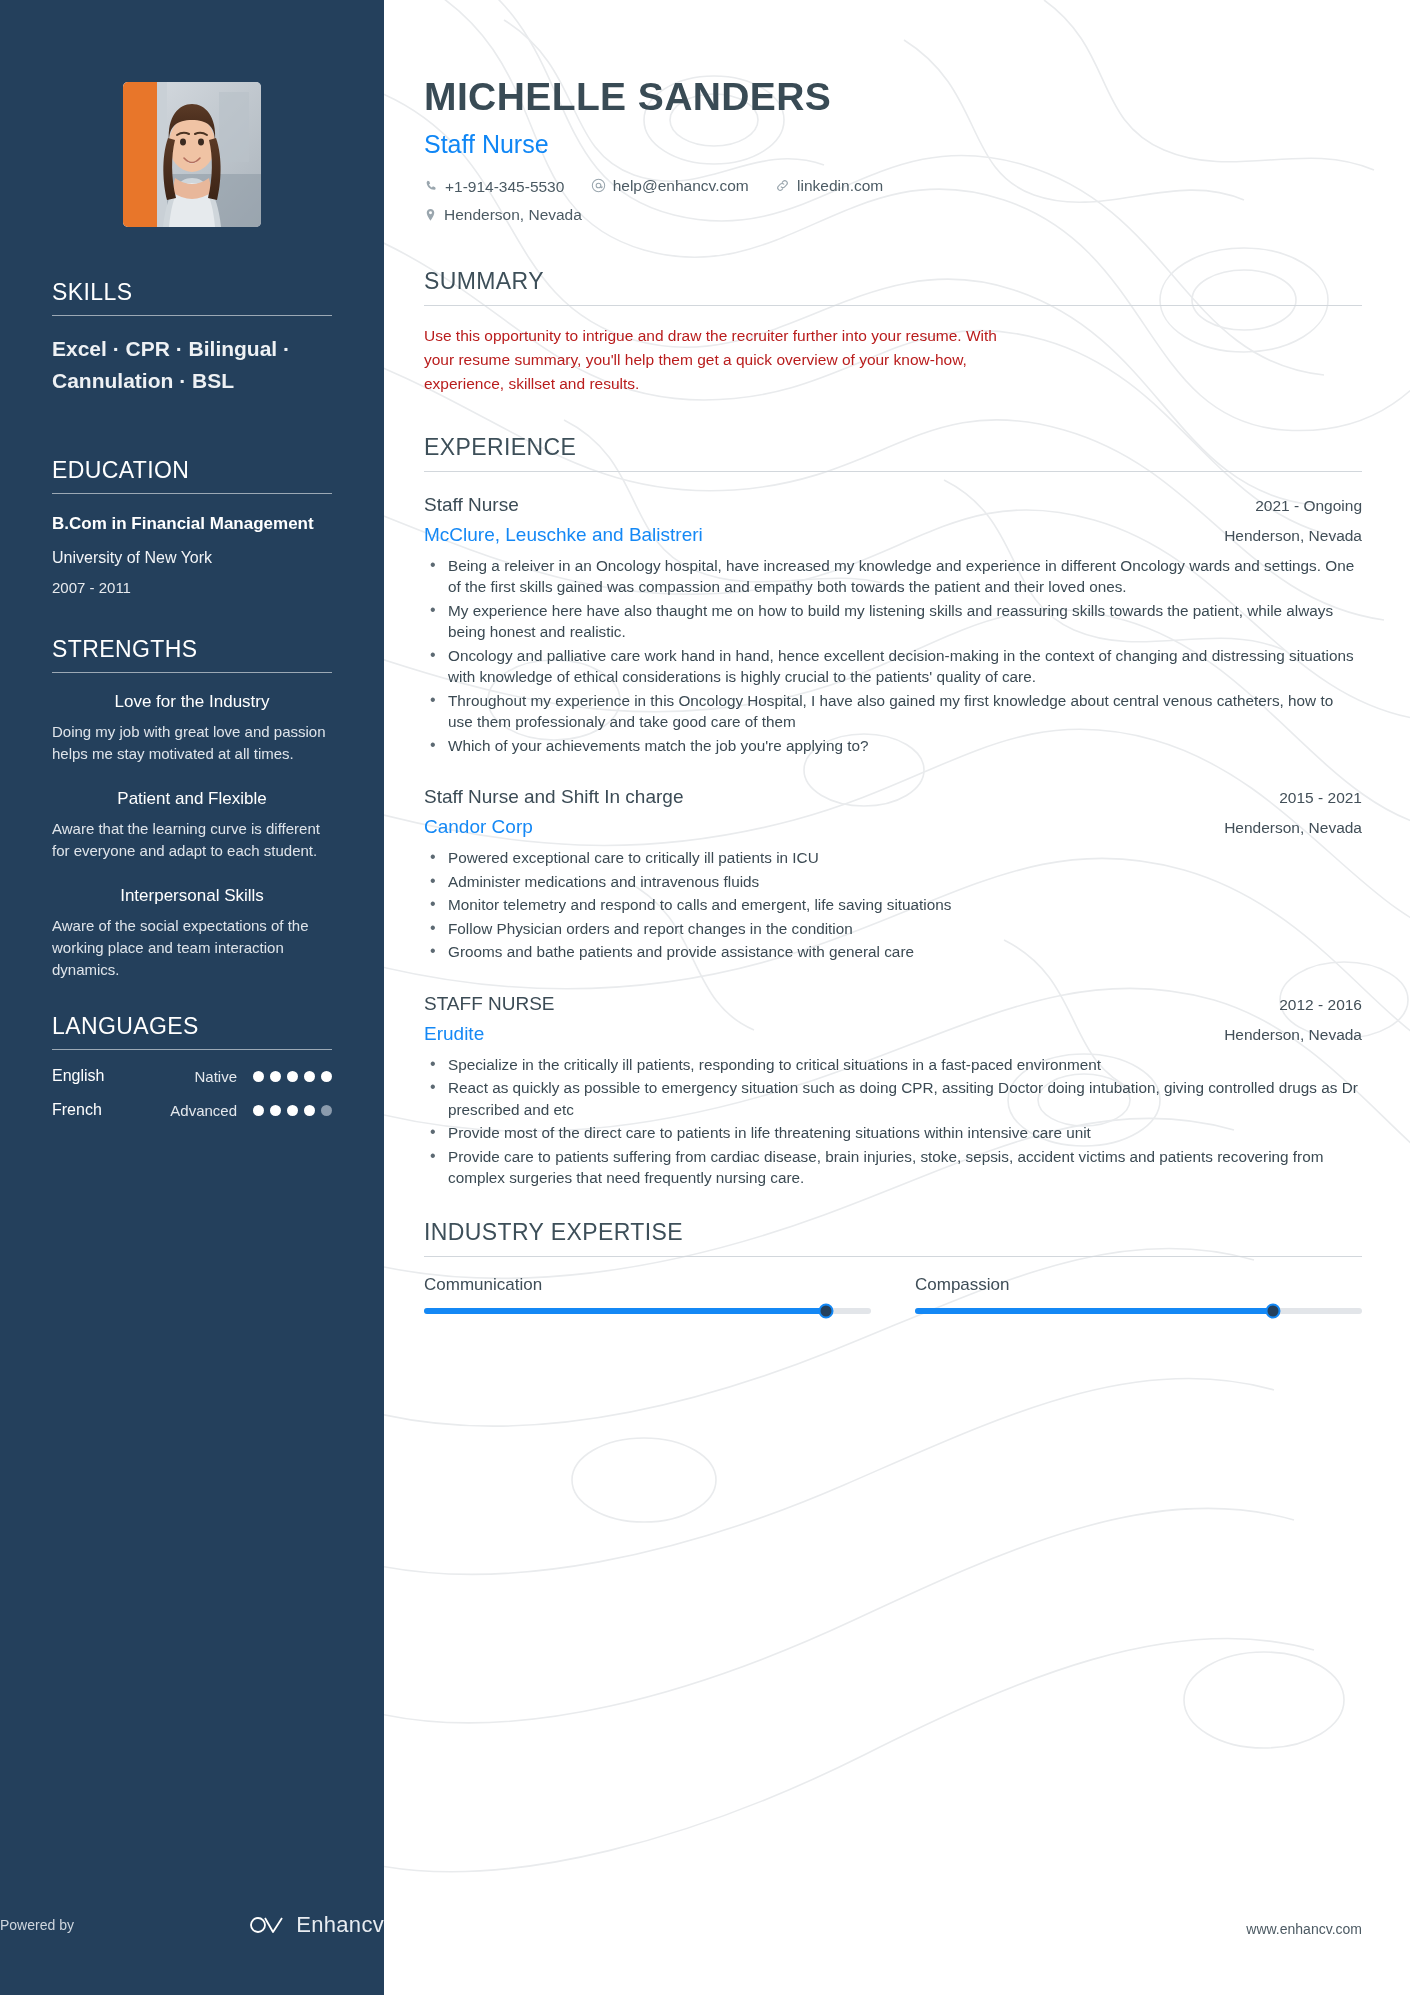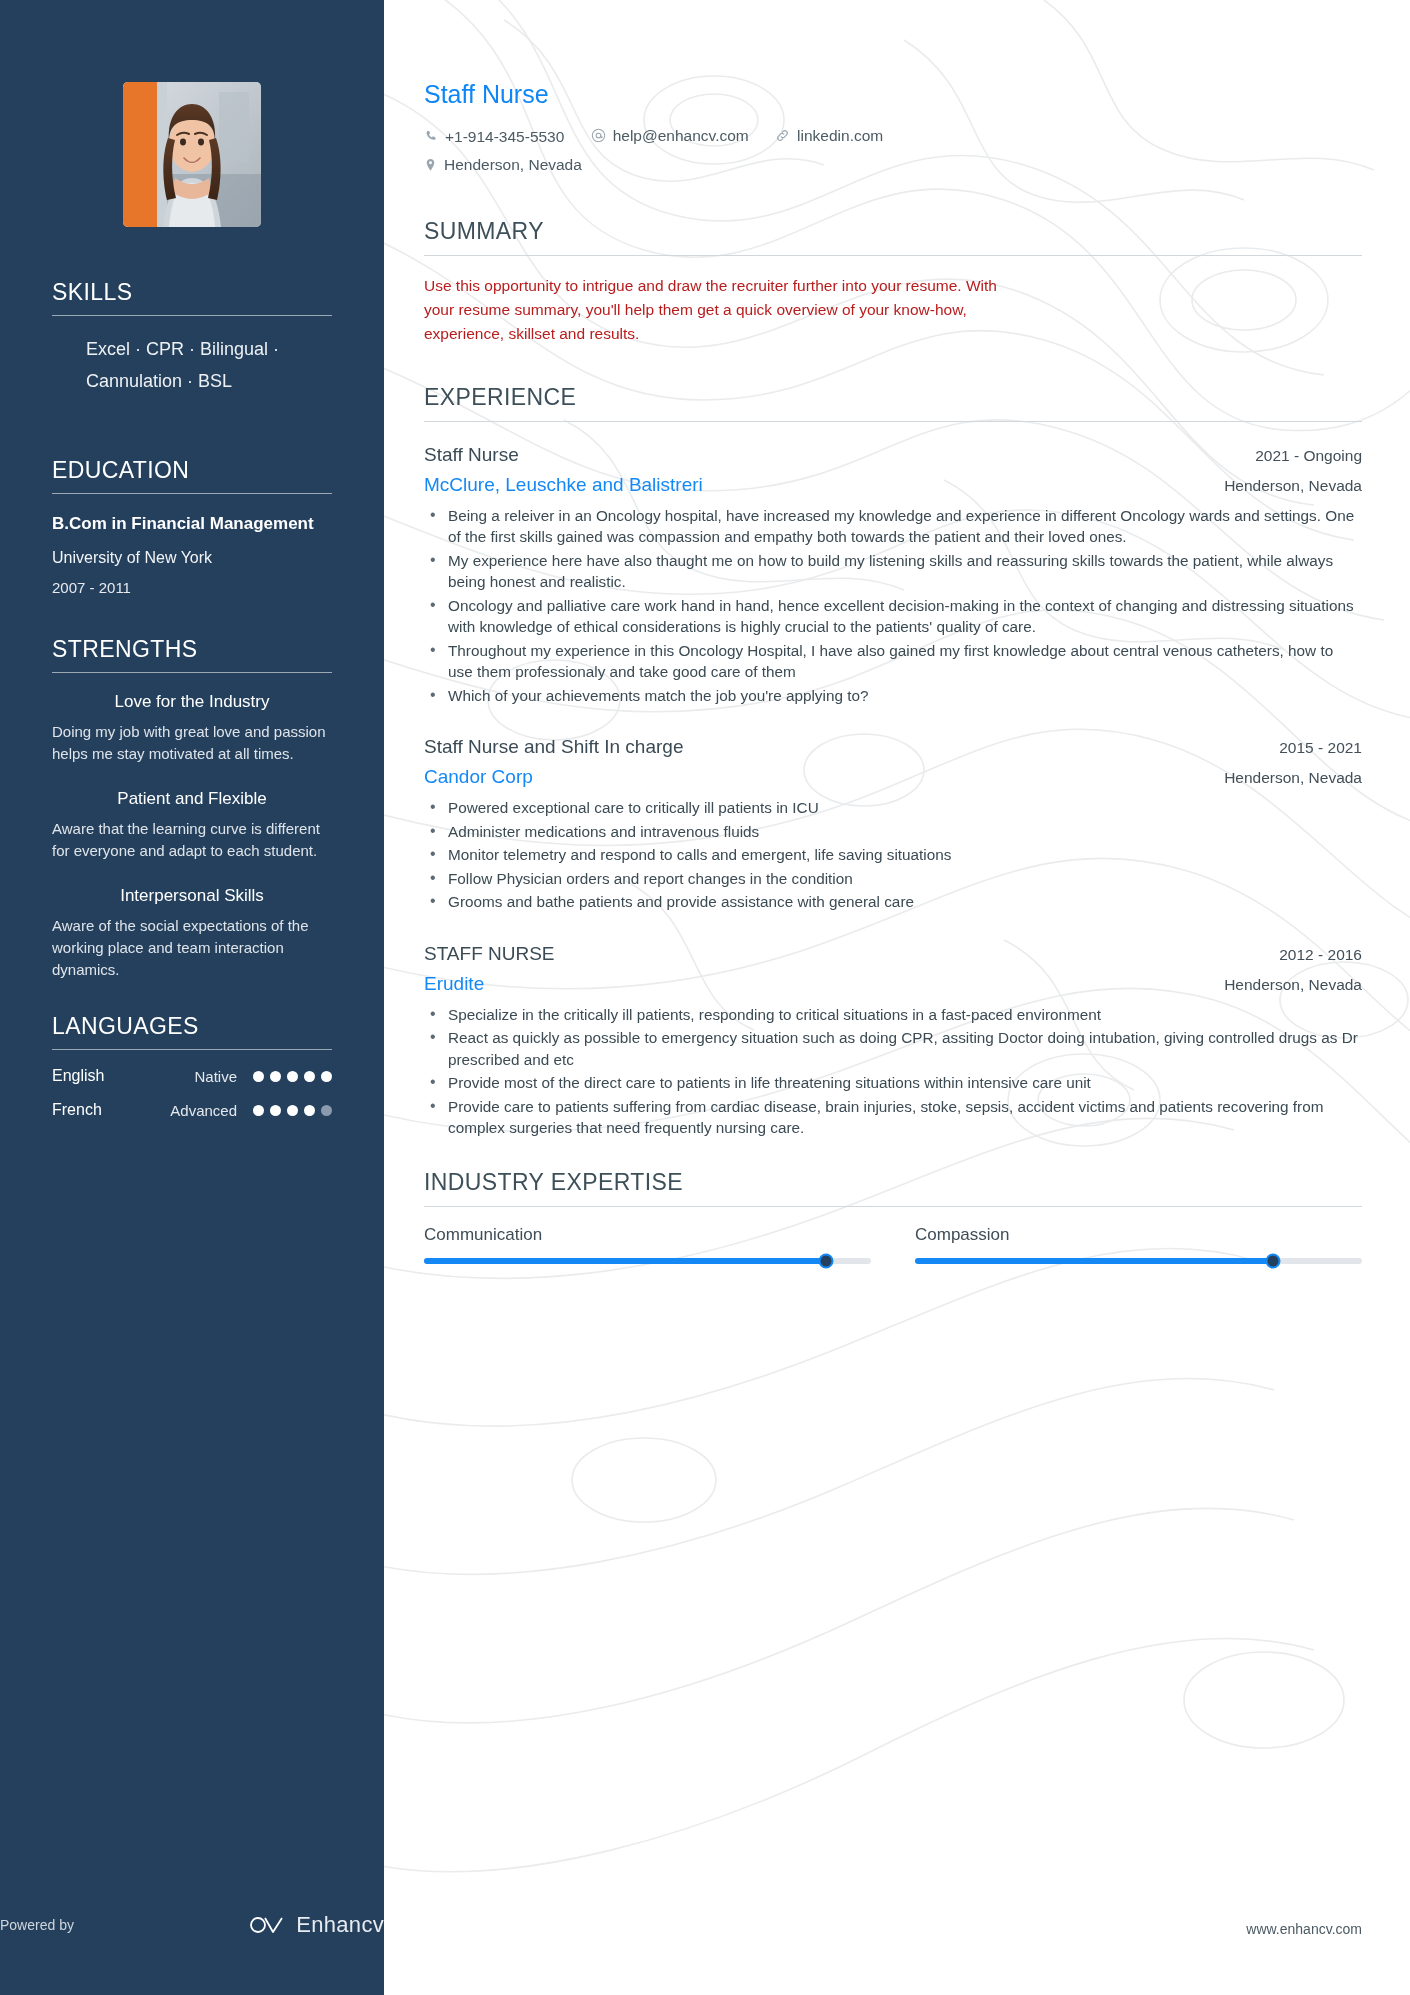--- a/index.html
+++ b/index.html
@@ -46,25 +46,24 @@
     letter-spacing: .4px;
     color: #ffffff;
     padding-bottom: 9px;
   }
   .side-rule {
     height: 1px;
     background: rgba(255,255,255,.55);
     margin-bottom: 17px;
   }
   .skills-text {
-    font-size: 18px;
+    font-size: 21px;
     line-height: 32px;
     color: #eef1f4;
-    font-weight: 400;
-    margin-left: 34px;
+    font-weight: 700;
   }
   .edu-degree {
     font-size: 17px;
     font-weight: 700;
     line-height: 26px;
     color: #ffffff;
     margin-bottom: 9px;
   }
   .edu-school {
     font-size: 16px;
@@ -429,20 +428,21 @@
         <ellipse cx="700" cy="1100" rx="46" ry="26"></ellipse>
         <ellipse cx="260" cy="1480" rx="72" ry="42"></ellipse>
         <ellipse cx="880" cy="1700" rx="80" ry="48"></ellipse>
         <ellipse cx="480" cy="770" rx="60" ry="36"></ellipse>
         <ellipse cx="960" cy="1000" rx="64" ry="38"></ellipse>
       </g>
     </svg>
 
     <div class="main-inner">
 
+      <h1 class="name">MICHELLE SANDERS</h1>
       <div class="role">Staff Nurse</div>
 
       <div class="contacts">
         <span class="c-item">
           <span class="c-ico">
             <svg width="14" height="14" viewBox="0 0 16 16">
                 <path d="M4.2 2.1 6 2.6l1 2.6-1.3 1.1c.7 1.5 1.9 2.7 3.4 3.4l1.1-1.3 2.6 1 .5 1.8c-.2.7-.9 1.2-1.7 1.2C6.9 12.4 3.6 9.1 3 4.4c0-.9.5-1.6 1.2-2.3z" fill="#9aa6ae"></path>
               </svg>
           </span>
           <span>+1-914-345-5530</span>

